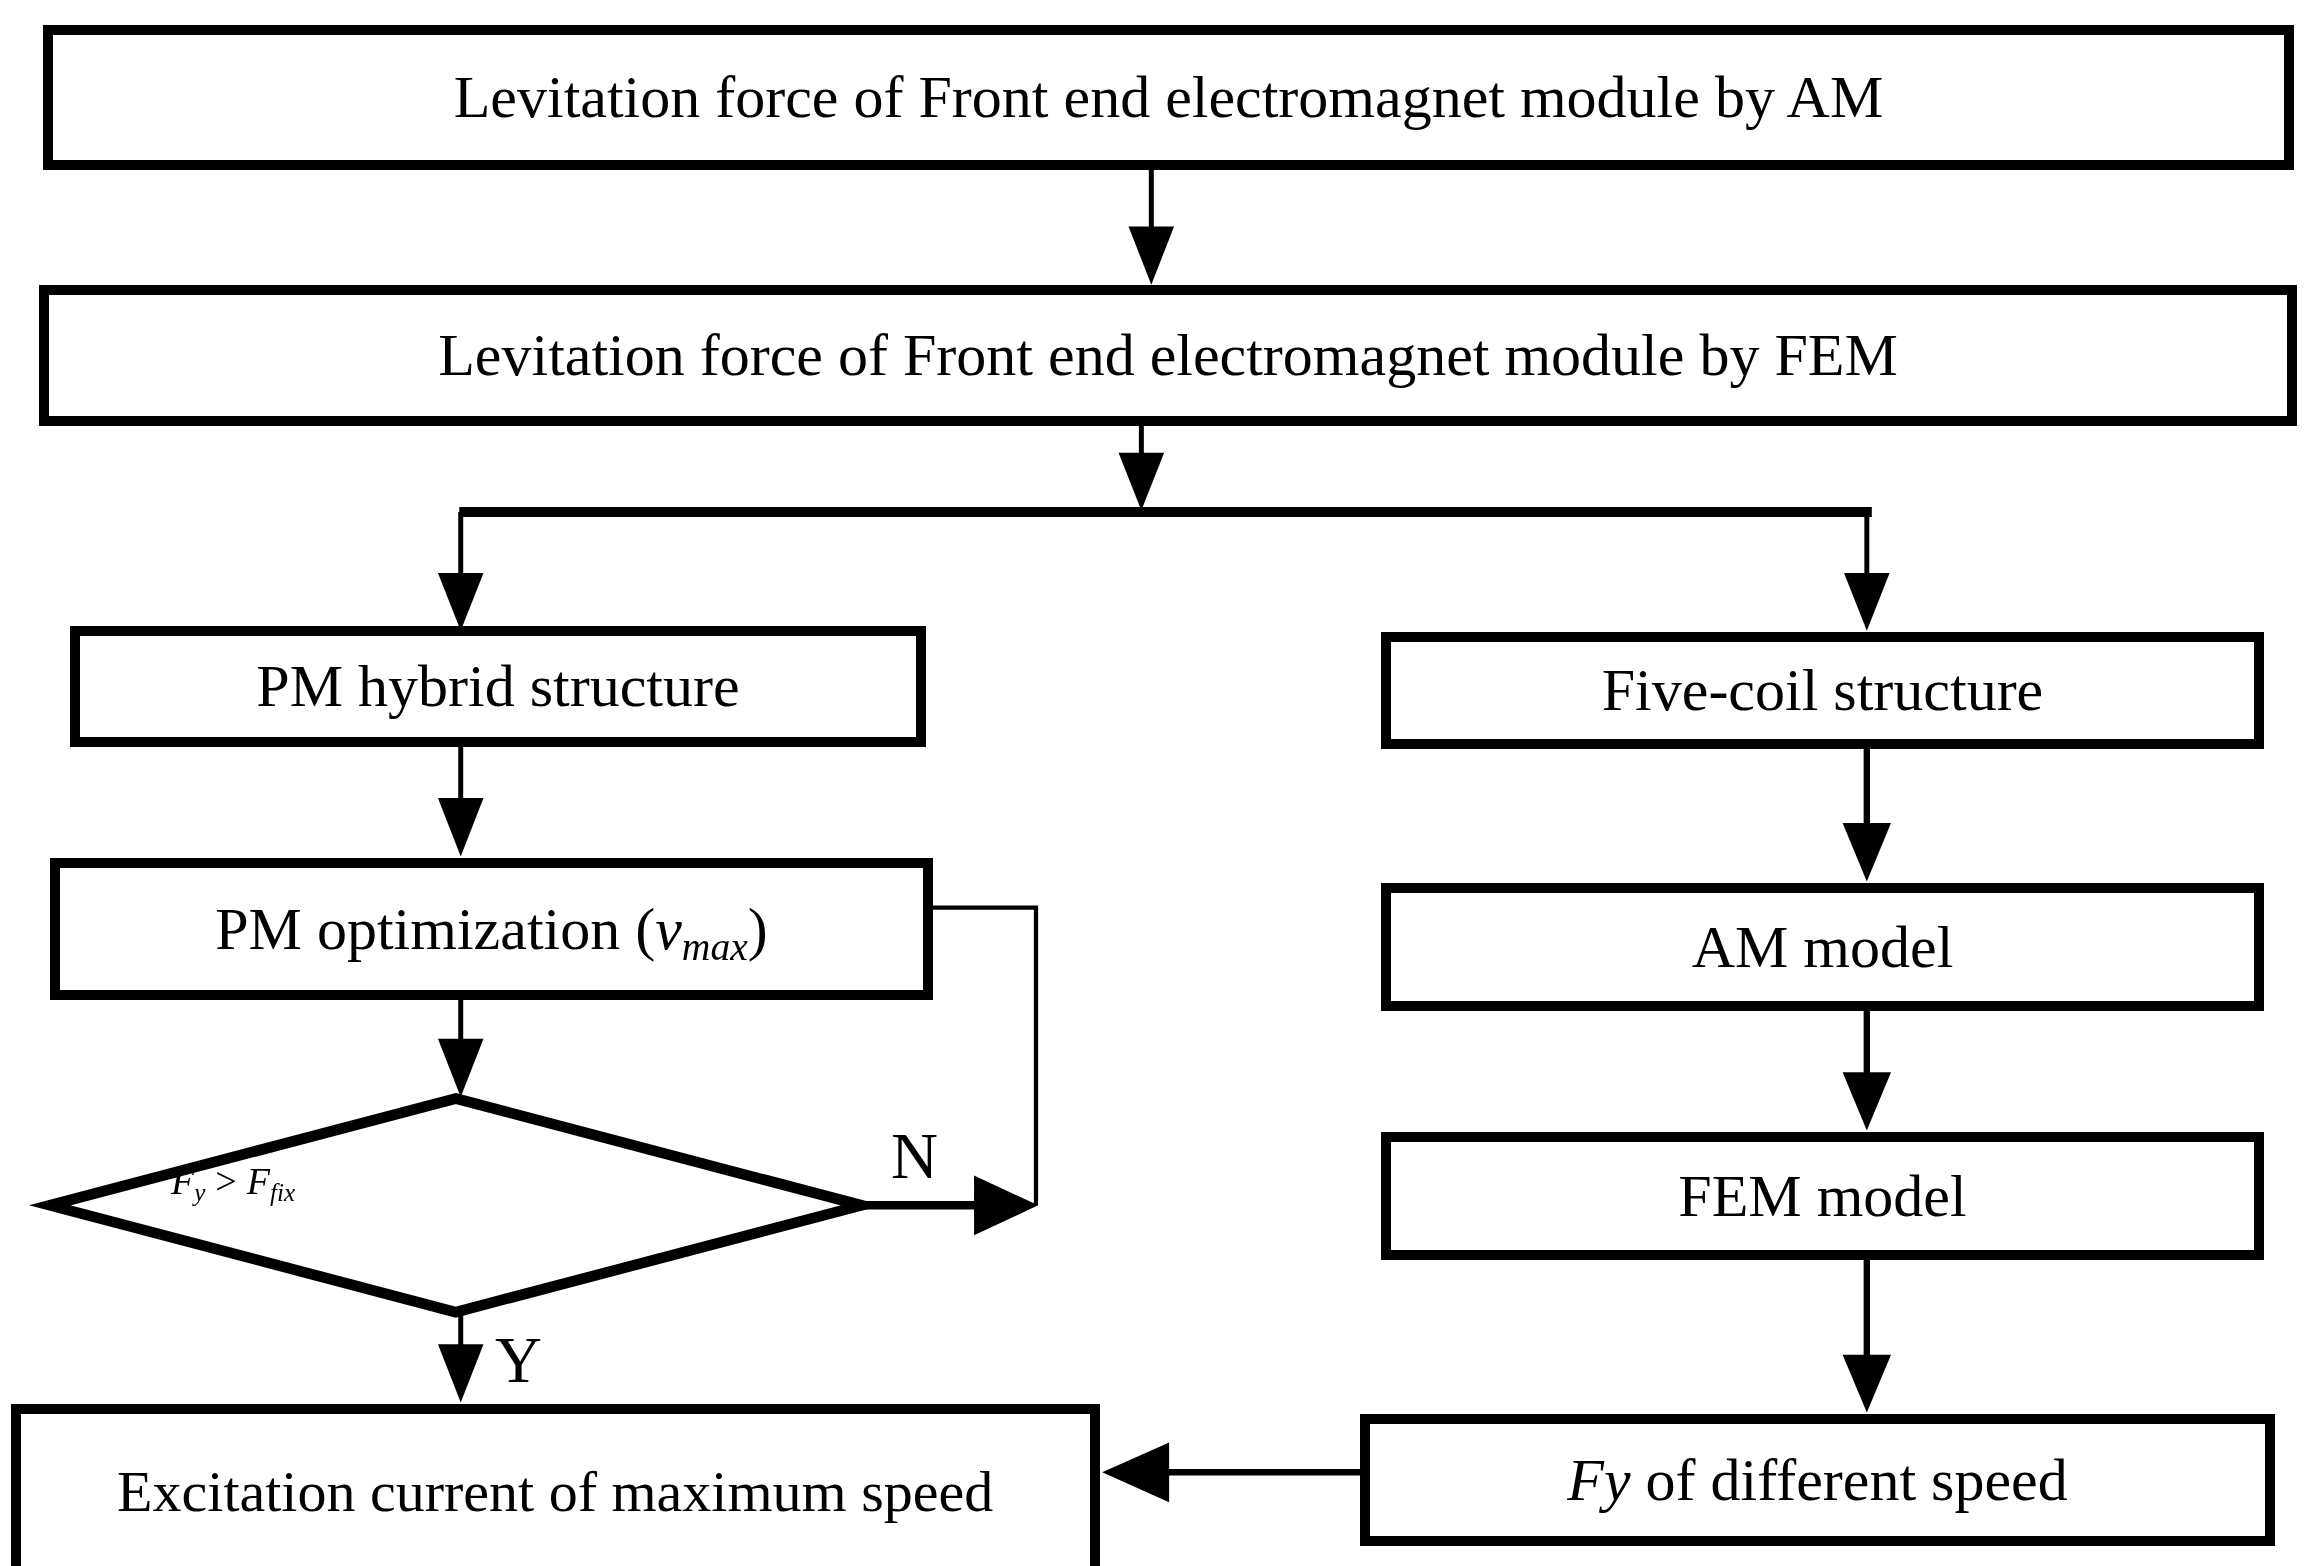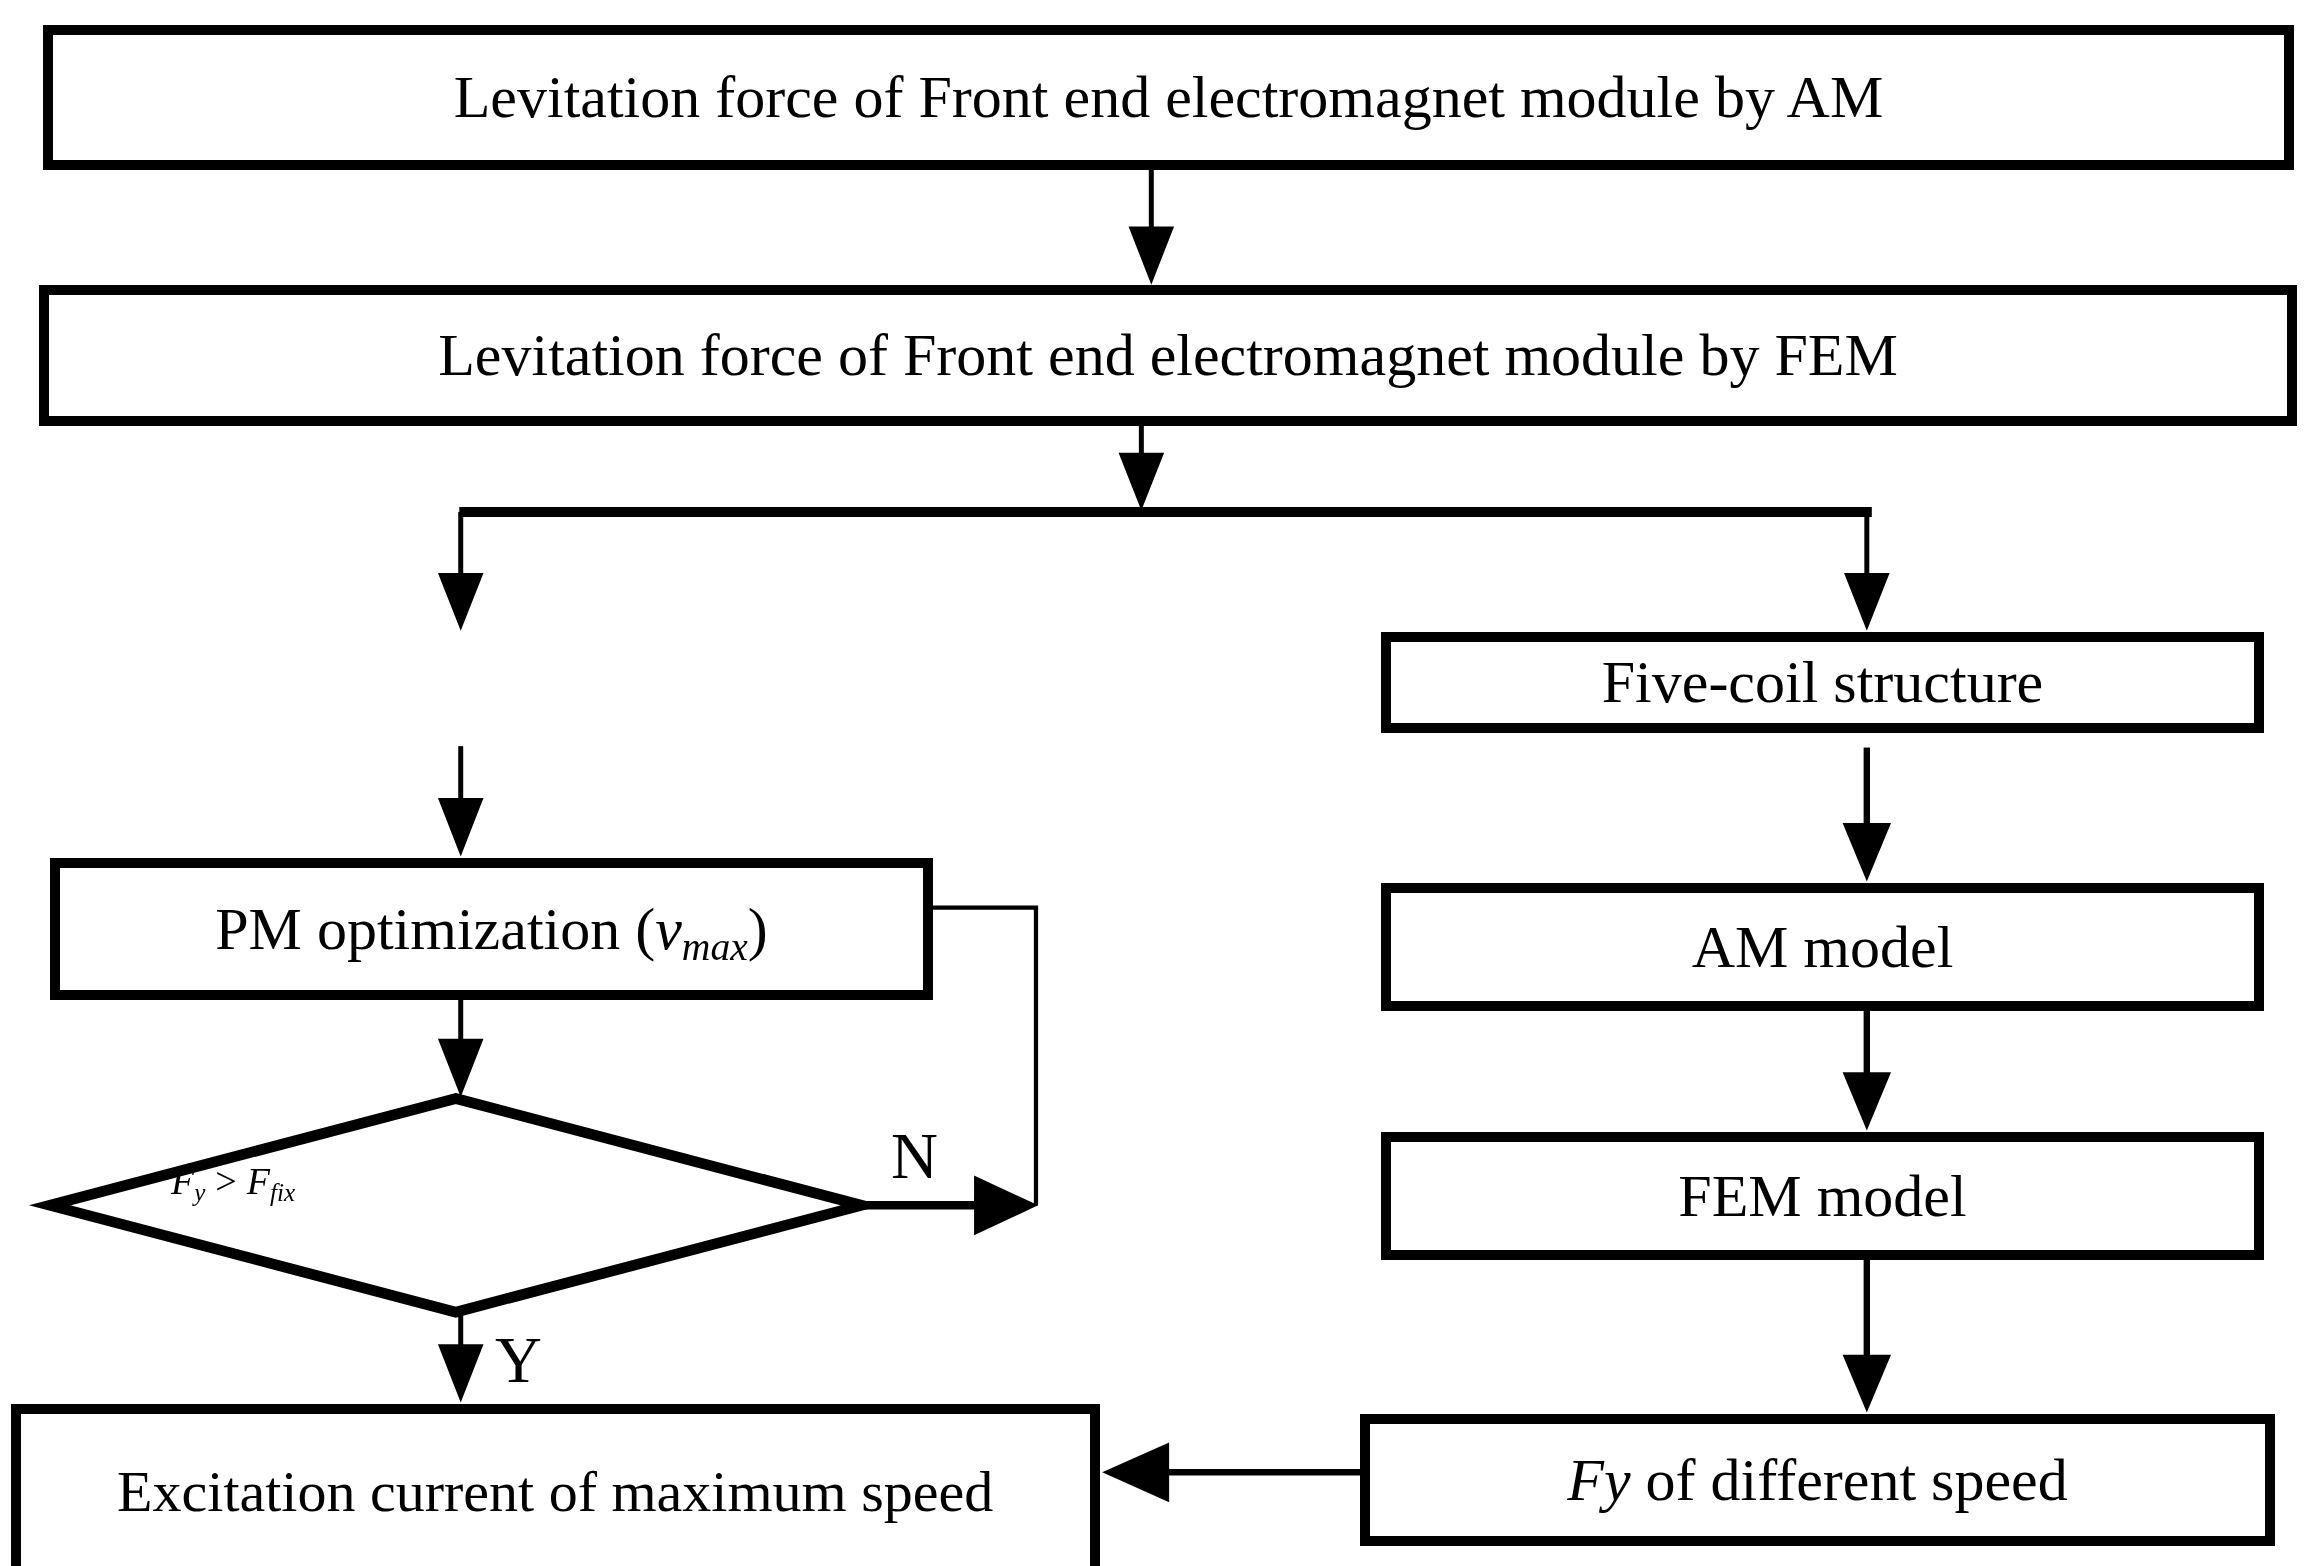--- a/index.html
+++ b/index.html
@@ -75,21 +75,21 @@
   #label-y {
     left: 495px;
     top: 1323px;
   }
   
   #box-am-top      { left: 43px;   top: 25px;   width: 2251px; height: 145px; }
   #box-fem-top     { left: 39px;   top: 285px;  width: 2258px; height: 141px; }
   #box-pm-hybrid   { left: 70px;   top: 626px;  width: 856px; height: 121px; }
   #box-pm-opt      { left: 50px;   top: 858px; width: 883px; height: 142px; }
   #box-excitation  { left: 10.7px;   top: 1404px; width: 1089px; height: 176px; font-size: 58px; }
-  #box-five-coil   { left: 1381px; top: 632px;  width: 883px; height: 101px; }
+  #box-five-coil   { left: 1381px; top: 632px;  width: 883px; height: 117px; }
   #box-am-model    { left: 1381px; top: 883px; width: 883px; height: 128px; }
   #box-fem-model   { left: 1381px; top: 1132px; width: 883px; height: 128px; }
   #box-fy-speed    { left: 1360px; top: 1414px; width: 915px; height: 132px; }
 </style>
 </head>
 <body>
 
 <div id="canvas">
 
   <svg id="connectors" viewBox="0 0 3257 2201" xmlns="http://www.w3.org/2000/svg">
@@ -138,20 +138,23 @@
   </svg>
 
   <div class="box" id="box-am-top">
     <span class="label">Levitation force of Front end electromagnet module by AM</span>
   </div>
 
   <div class="box" id="box-fem-top">
     <span class="label">Levitation force of Front end electromagnet module by FEM</span>
   </div>
 
+  <div class="box" id="box-pm-hybrid">
+    <span class="label">PM hybrid structure</span>
+  </div>
 
   <div class="box" id="box-pm-opt">
     <span class="label"><span>PM optimization (</span><i>v</i><sub>max</sub><span>)</span></span>
   </div>
 
   <div class="box" id="box-excitation">
     <span class="label">Excitation current of maximum speed</span>
   </div>
 
   <div class="box" id="box-five-coil">

